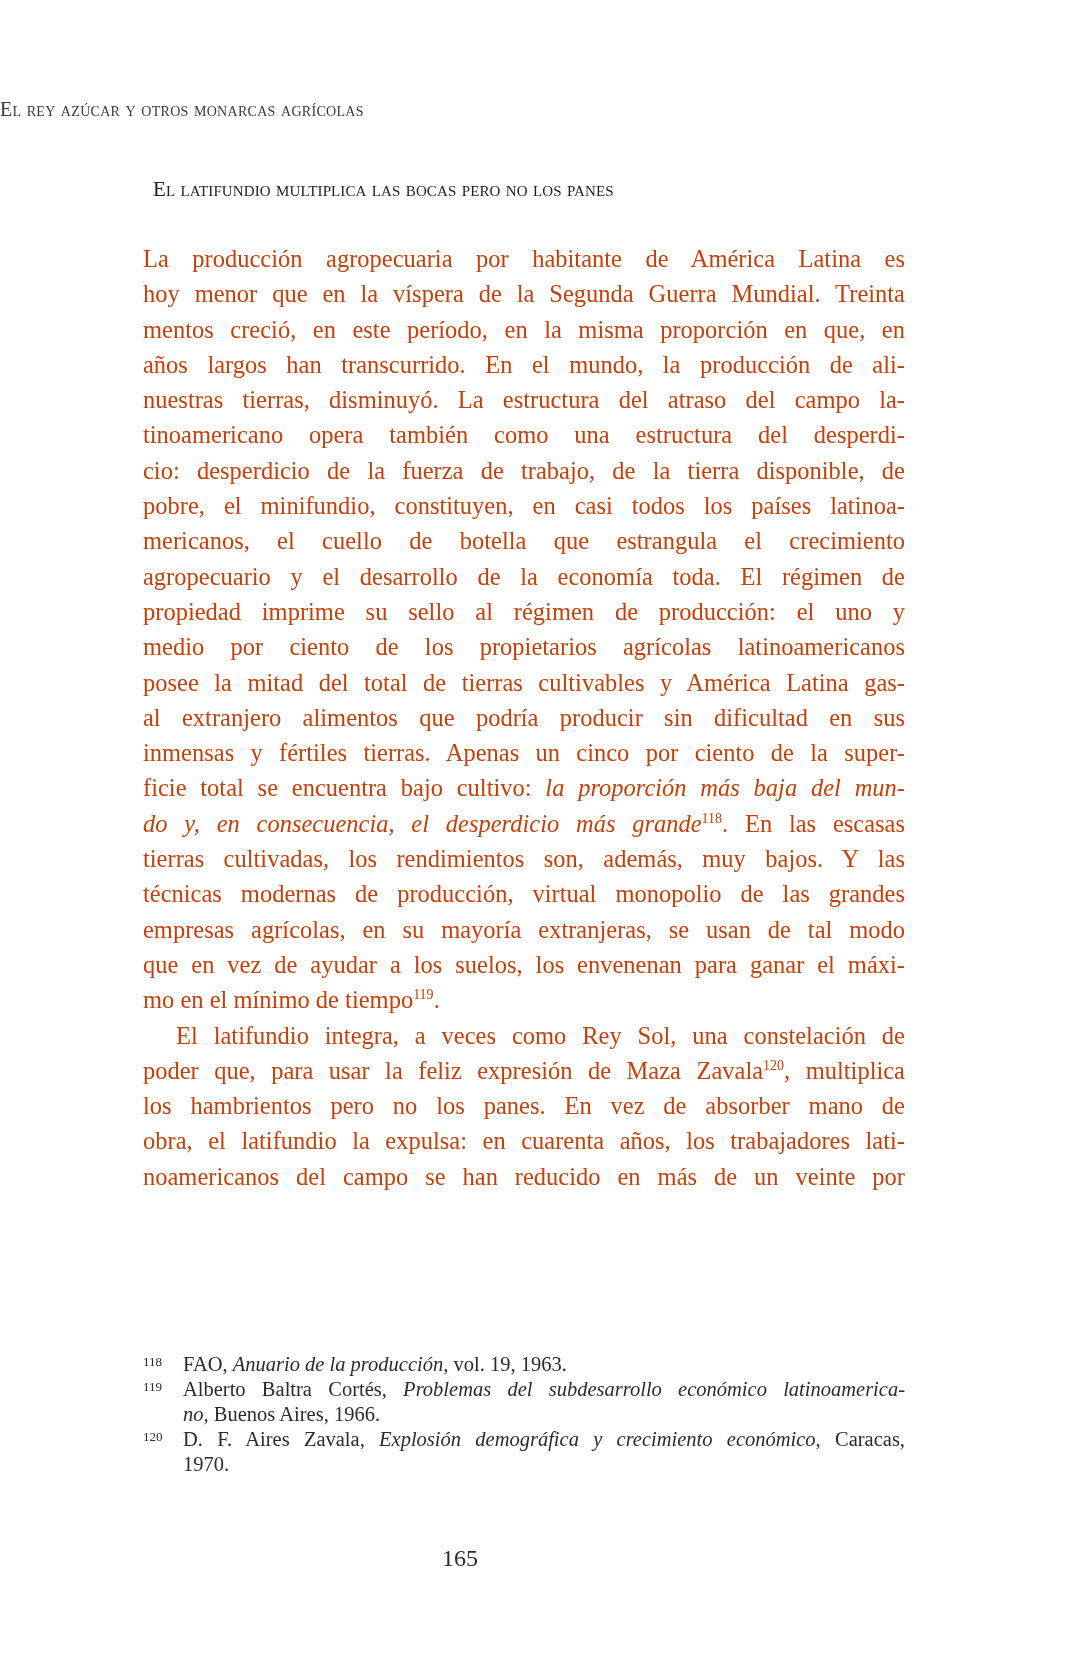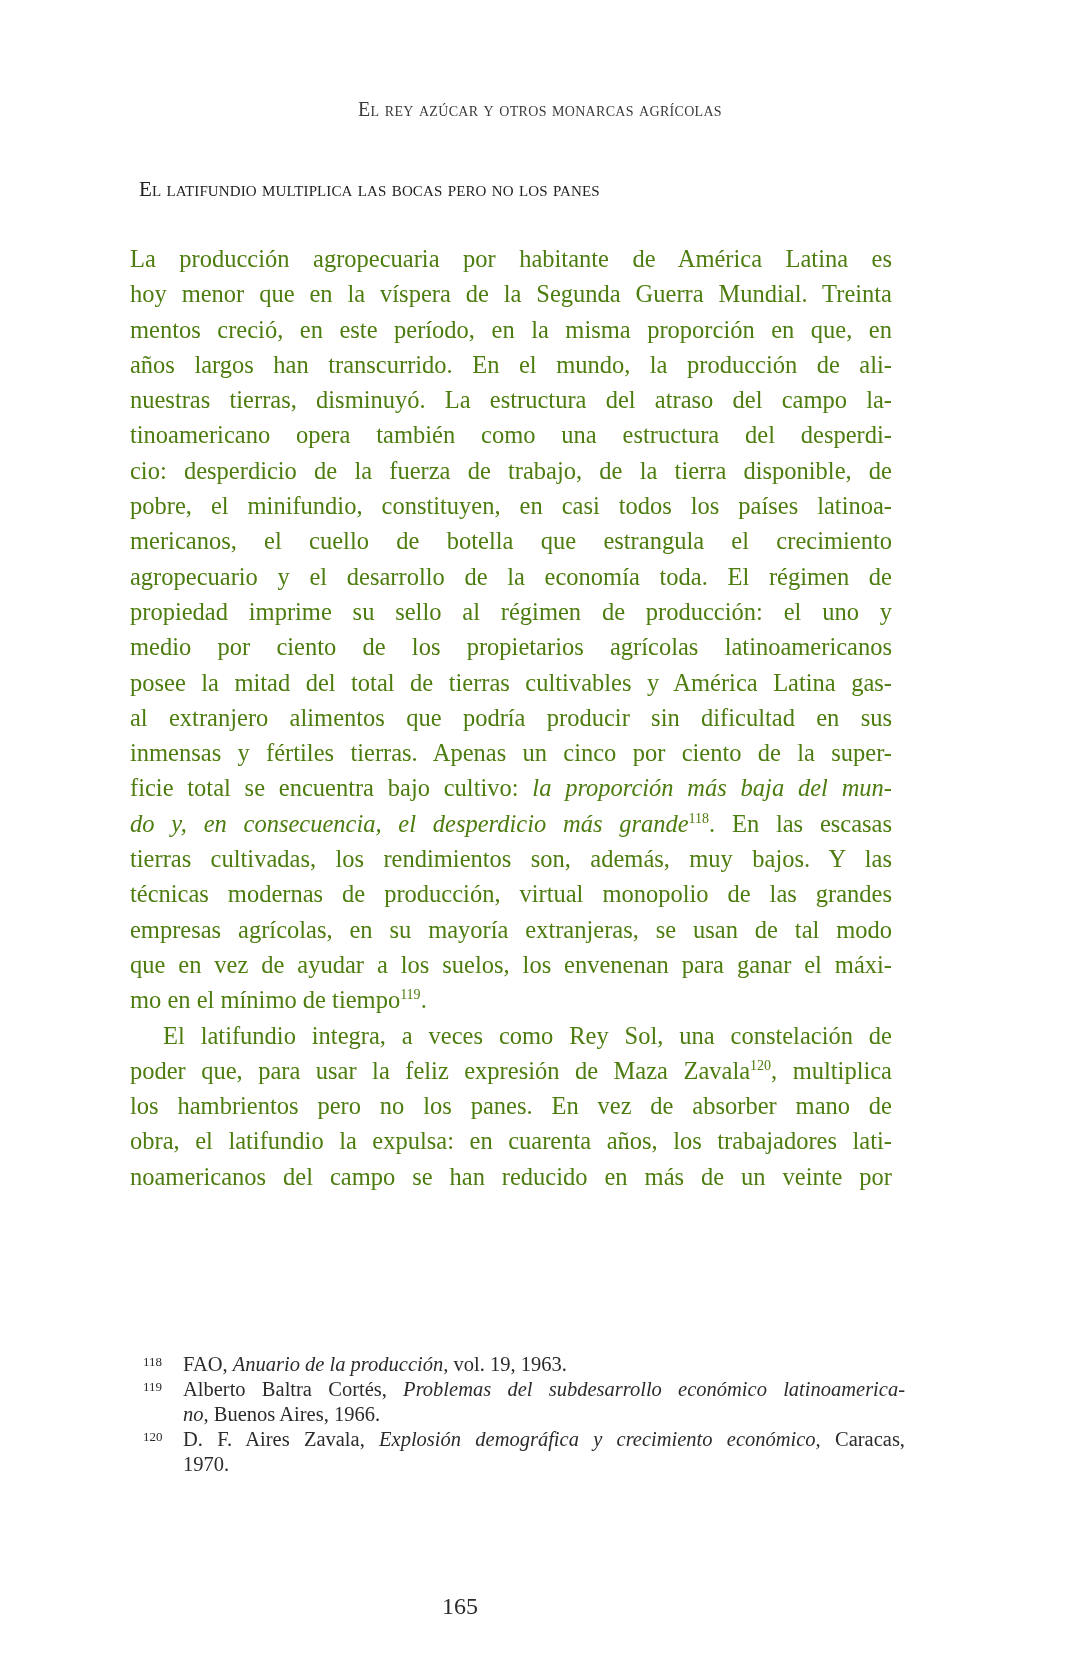--- a/index.html
+++ b/index.html
@@ -13,44 +13,44 @@
       position: relative;
       overflow: hidden;
       font-family: "Liberation Serif", "DejaVu Serif", serif;
       color: #2a2a2a;
     }
     .running-head {
       position: absolute;
       top: 98px;
       left: 0;
       width: 1080px;
-      text-align: center;
+      text-align: left;
       font-size: 20px;
       font-variant: small-caps;
       letter-spacing: 0.3px;
       color: #3a3a3a;
     }
     .section-title {
       position: absolute;
       top: 177px;
-      left: 139px;
+      left: 153px;
       font-size: 21px;
       font-variant: small-caps;
       color: #222;
       letter-spacing: 0.1px;
     }
     .body-text {
       position: absolute;
       top: 241px;
-      left: 130px;
+      left: 143px;
       width: 762px;
       font-size: 24.5px;
       line-height: 35.3px;
       text-align: justify;
-      color: #4d7c0f;
+      color: #c2410c;
     }
     .body-text p {
       margin: 0;
     }
     .body-text .line {
       display: block;
       text-align: justify;
       text-align-last: justify;
       white-space: nowrap;
     }
@@ -93,21 +93,20 @@
       text-align-last: left;
     }
     .page-number {
       position: absolute;
       top: 1545px;
       left: 0;
       width: 920px;
       text-align: center;
       font-size: 24px;
       color: #2b2b2b;
-      margin-top: 48px;
     }
     i { font-style: italic; }
   </style>
 </head>
 <body>
 
 <div class="running-head">El rey azúcar y otros monarcas agrícolas</div>
 
 <div class="section-title">El latifundio multiplica las bocas pero no los panes</div>
 

